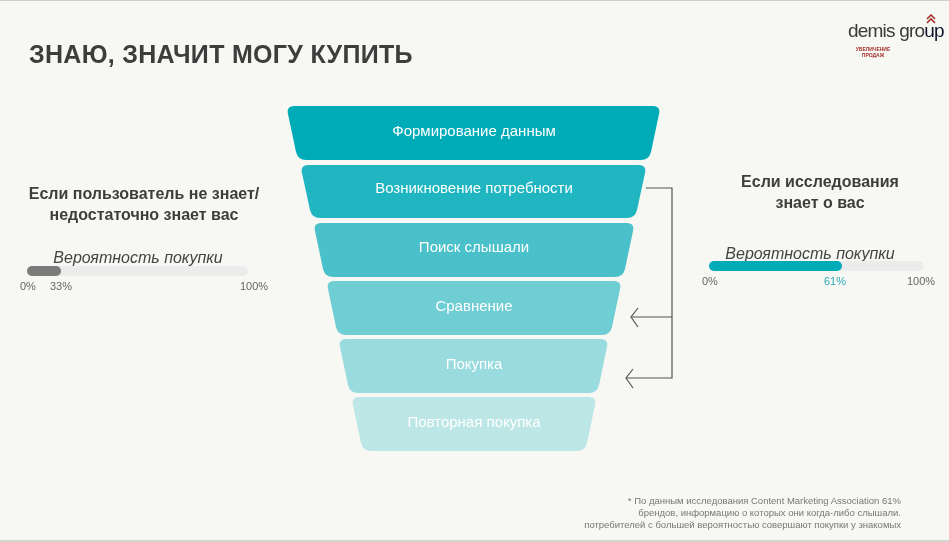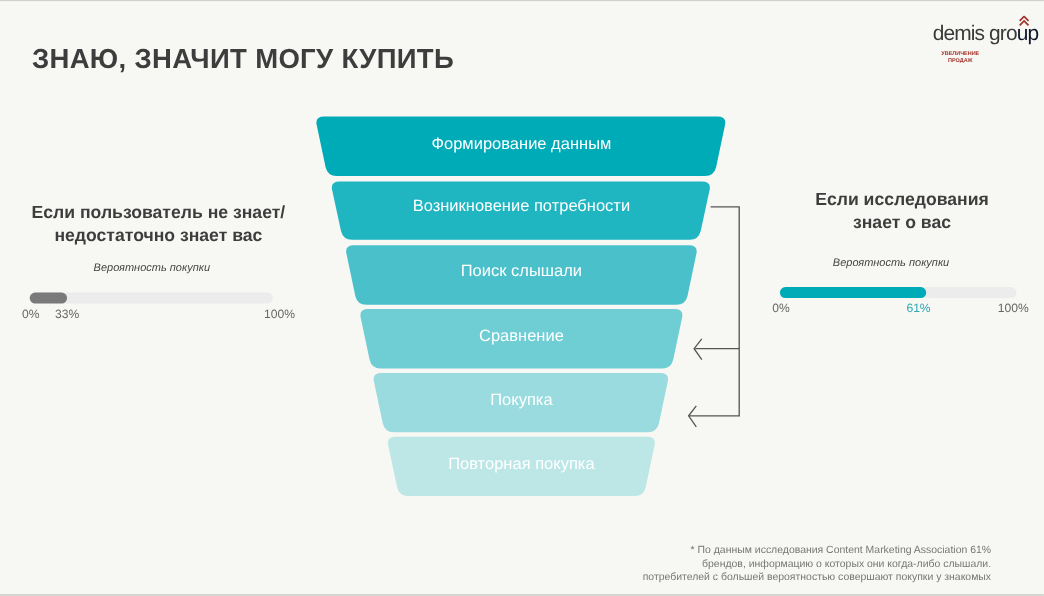--- a/index.html
+++ b/index.html
@@ -14,21 +14,21 @@
 
   .logo { position: absolute; left: 846px; top: 14px; width: 95px; height: 45px; }
   .logo-text { position: absolute; left: 2px; top: 6px; font-size: 19px; letter-spacing: -0.8px; color: #3a3a3a; white-space: nowrap; font-family: "Liberation Sans", sans-serif; }
   .logo-text .up { color: #0f172a; }
   .logo-chev { position: absolute; left: 80px; top: 0px; width: 10px; height: 10px; }
   .logo-sub { position: absolute; left: 0; top: 32px; width: 54px; text-align: center; font-size: 5px; line-height: 6px; color: #a4322a; font-weight: bold; }
 
   .title { position: absolute; left: 29px; top: 40px; font-size: 25px; font-weight: bold; color: #3d3d3d; letter-spacing: 0.3px; white-space: nowrap; }
 
   .side-heading { position: absolute; font-size: 16px; font-weight: bold; color: #3d3d3d; text-align: center; line-height: 21px; }
-  .prob-label { position: absolute; font-size: 10px; font-style: italic; color: #444; text-align: center; }
+  .prob-label { position: absolute; font-size: 16px; font-style: italic; color: #444; text-align: center; margin-top: 11px; }
   .bar-track { position: absolute; height: 10px; background: #ececec; border-radius: 5px; }
   .bar-fill { position: absolute; left: 0; top: 0; height: 10px; border-radius: 5px; }
   .pct { position: absolute; font-size: 11px; color: #666; }
 
   .funnel { position: absolute; left: 0; top: 0; width: 949px; height: 542px; }
   .seg-label { position: absolute; font-size: 15px; color: #ffffff; text-align: center; white-space: nowrap; transform: translateX(-50%); }
 
   .footnote { position: absolute; right: 48px; top: 495px; width: 400px; text-align: right; font-size: 9.5px; line-height: 12px; color: #777; }
 </style>
 </head>

